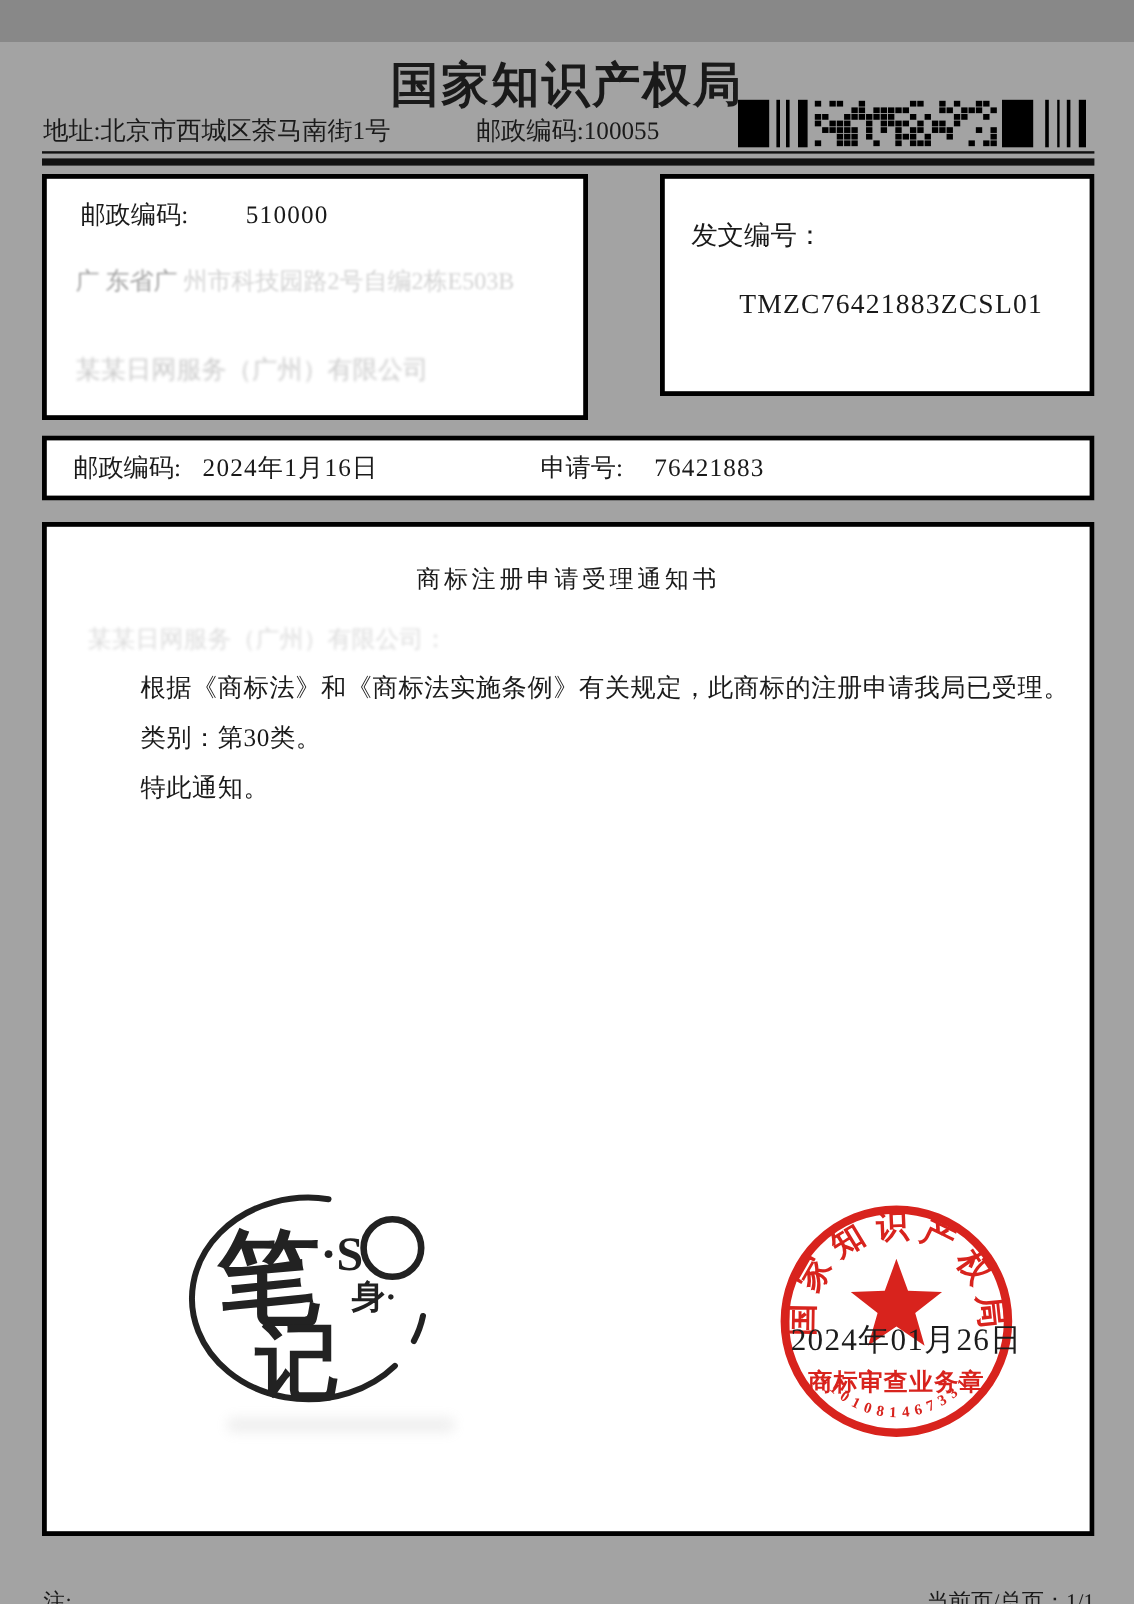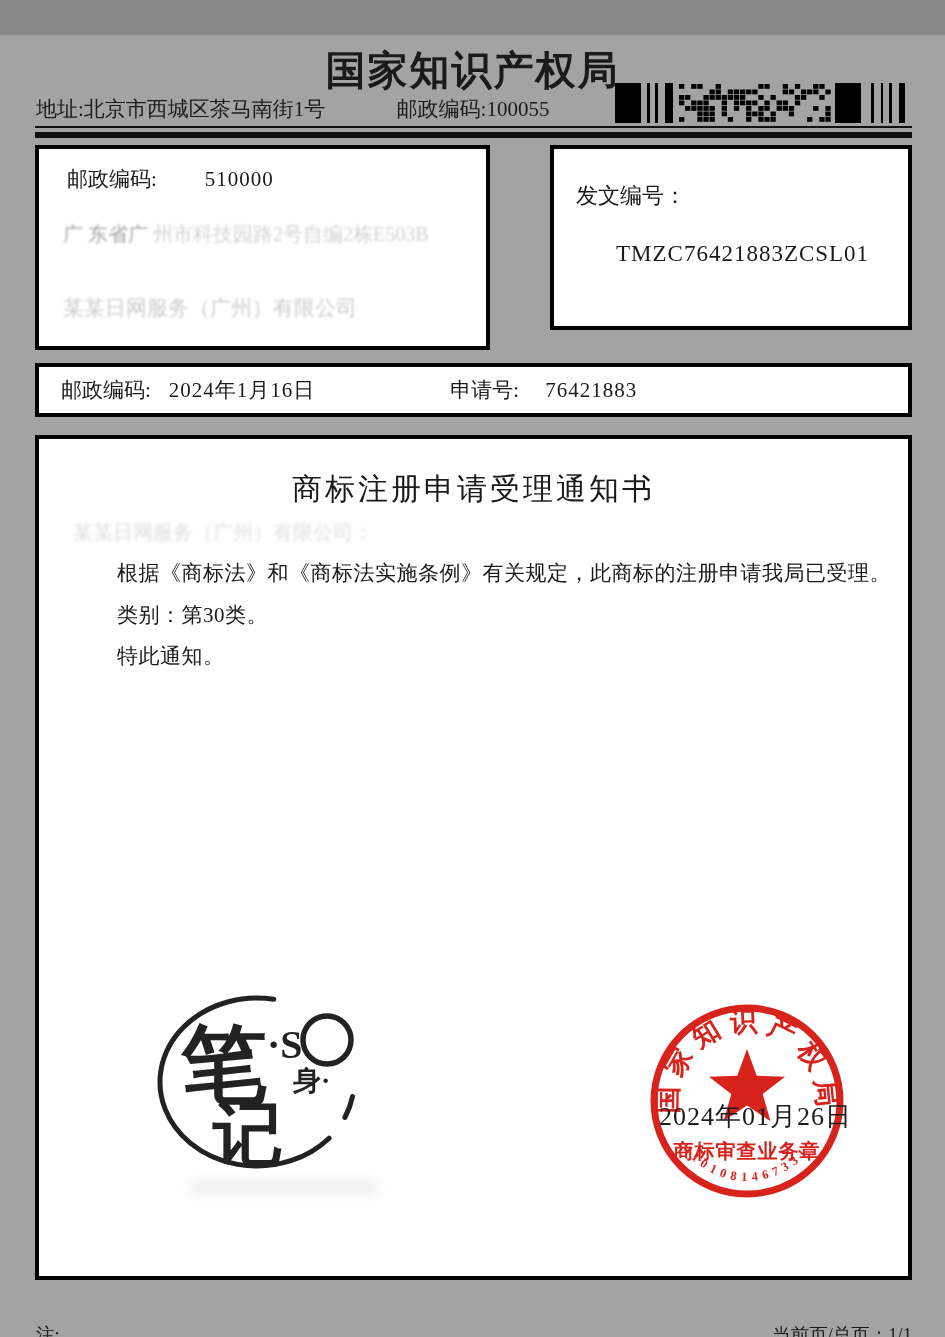--- a/index.html
+++ b/index.html
@@ -24,21 +24,21 @@
   .refno-box{left:550px;top:110px;width:362px;height:185px;}
   .refno-label{position:absolute;left:22px;top:32px;font-size:22px;}
   .refno-value{position:absolute;left:62px;top:92px;font-size:23px;letter-spacing:1px;}
   .meta-box{left:35px;top:328px;width:877px;height:54px;display:flex;align-items:center;font-size:21px;}
   .m-label{white-space:nowrap;}
   .m-l1{margin-left:22px;}
   .m-v1{margin-left:18px;letter-spacing:1px;}
   .m-l2{margin-left:135px;}
   .m-v2{margin-left:26px;letter-spacing:1px;}
   .main-box{left:35px;top:400px;width:877px;height:845px;}
-  .notice-title{margin-top:30px;text-align:center;font-size:30px;letter-spacing:3px;font-weight:500;}
+  .notice-title{margin-top:30px;text-align:center;font-size:20px;letter-spacing:3px;font-weight:500;}
   .recipient-faded{position:absolute;left:34px;top:80px;font-size:20px;opacity:.20;filter:blur(1.4px);}
   .body-p{position:absolute;left:78px;margin:0;font-size:21px;letter-spacing:.5px;white-space:nowrap;}
   .p1{top:120px;}
   .p2{top:162px;}
   .p3{top:203px;}
   .tm-logo{position:absolute;left:118px;top:555px;}
   .tm-logo text{fill:#222;font-weight:bold;font-family:"Liberation Serif","DejaVu Serif",serif;}
   .seal-wrap{position:absolute;left:608px;top:562px;width:200px;height:200px;}
   .seal-svg text{fill:#d8231d;font-weight:bold;}
   .seal-date{position:absolute;left:12px;top:98px;font-size:26px;color:#1c1c1c;

